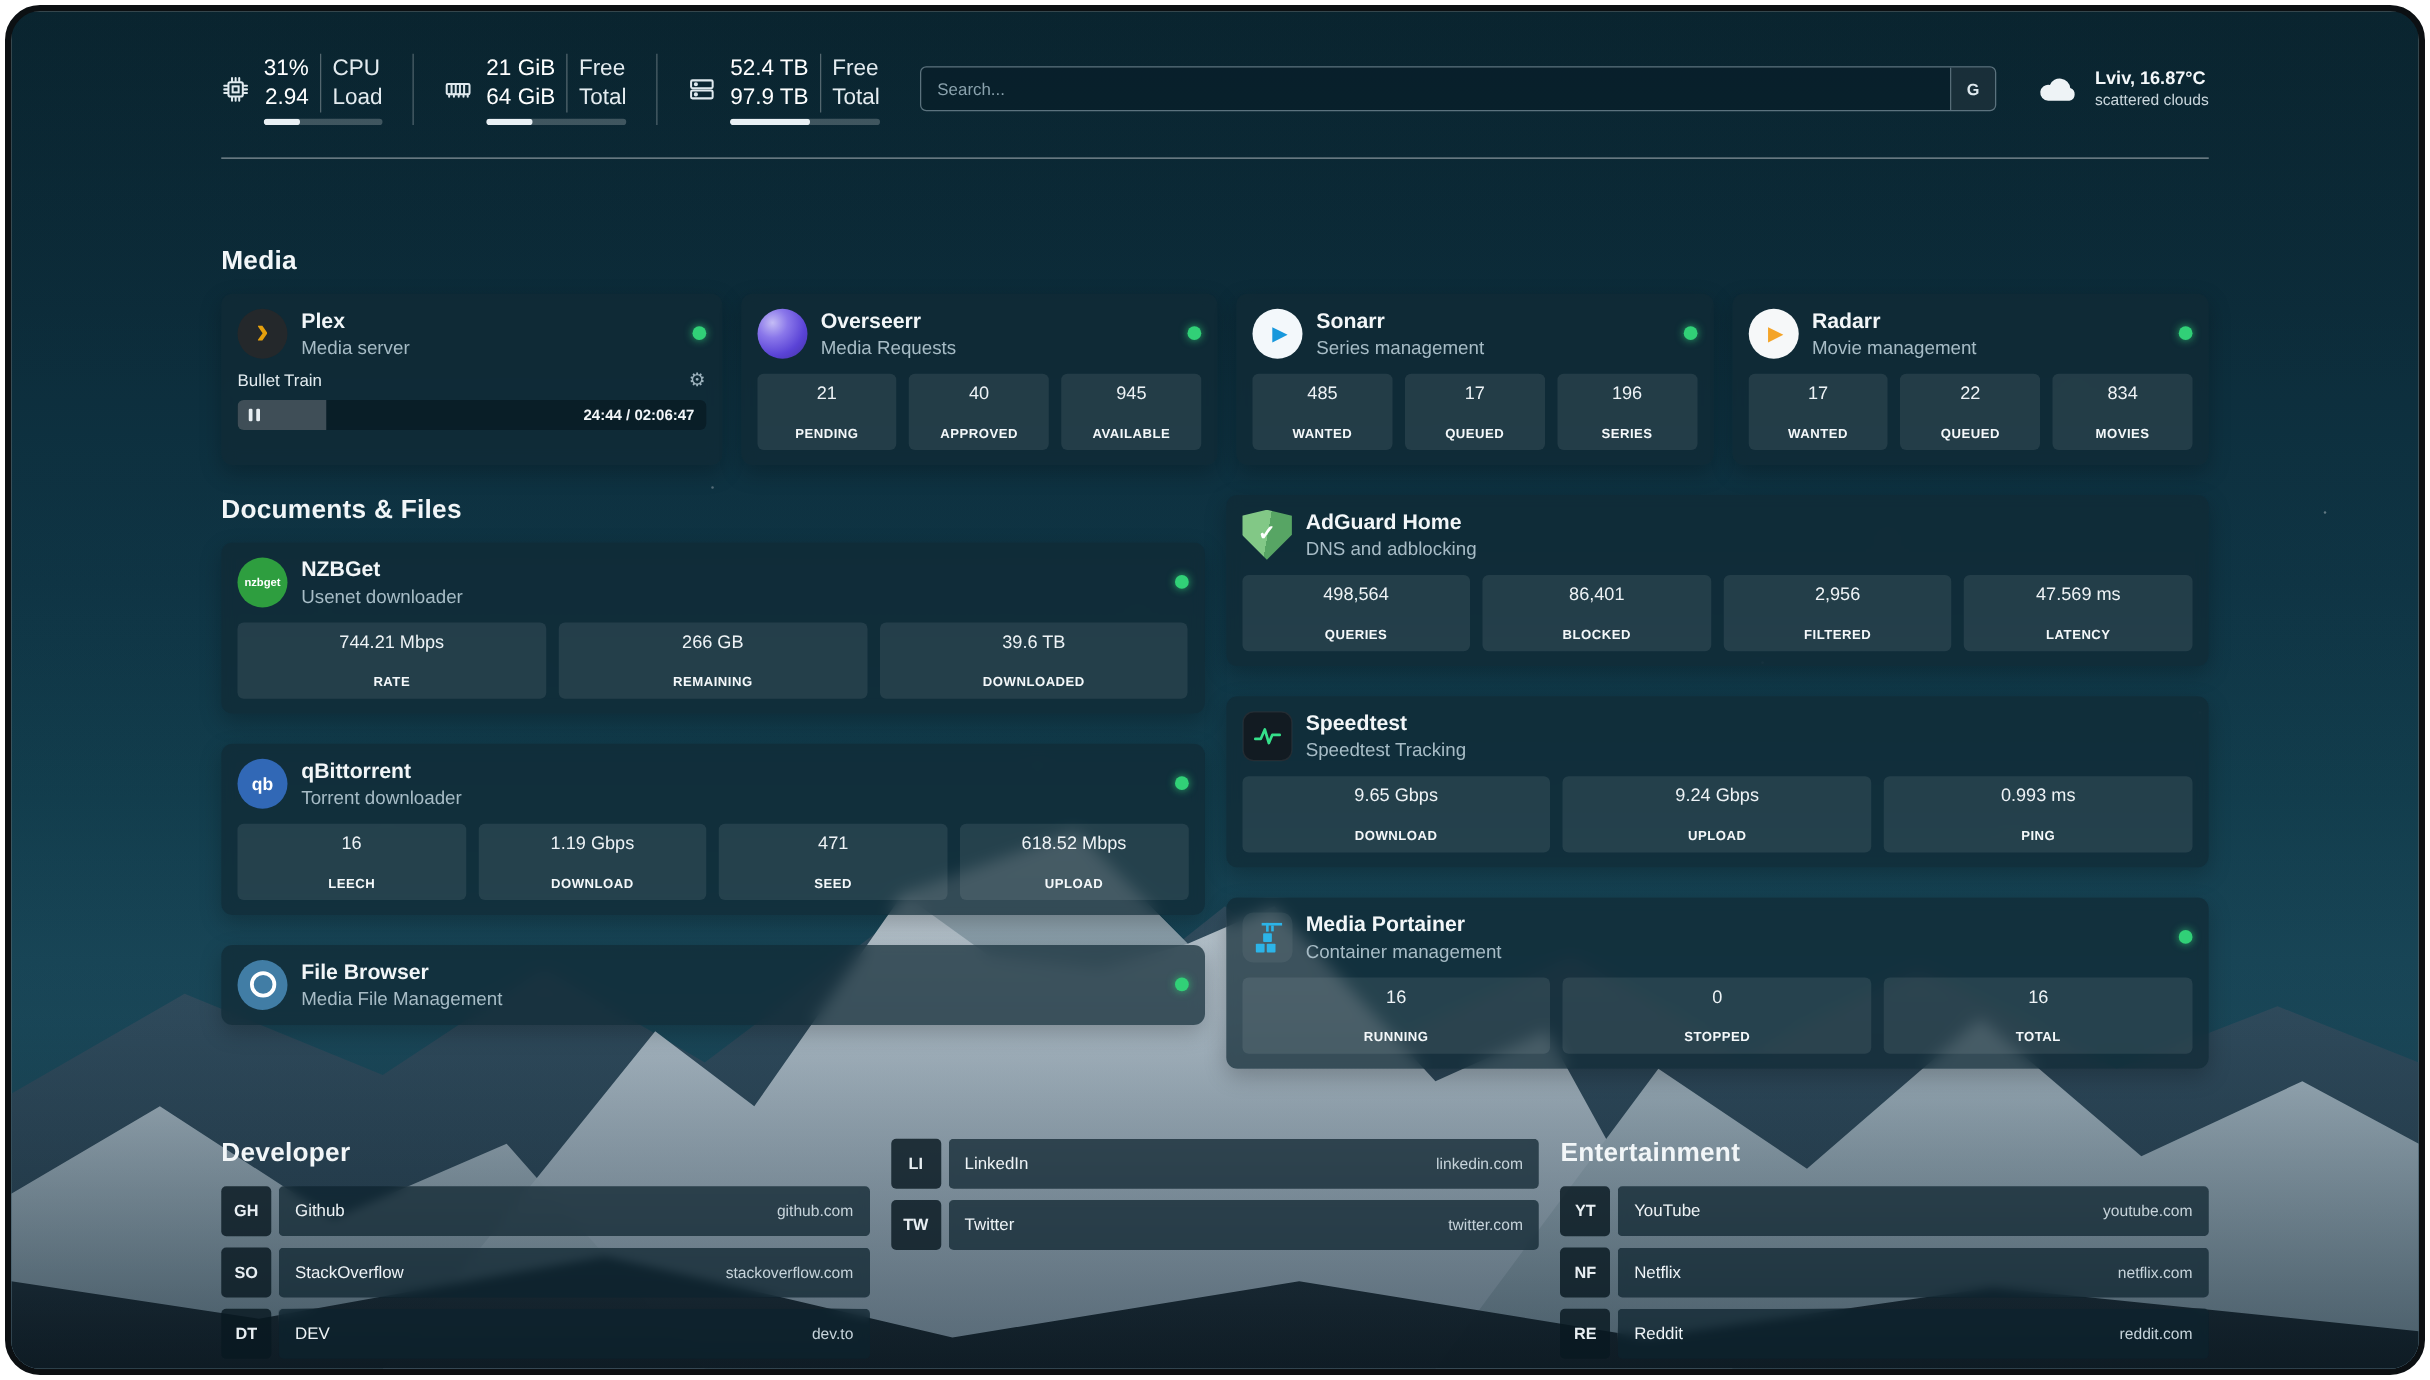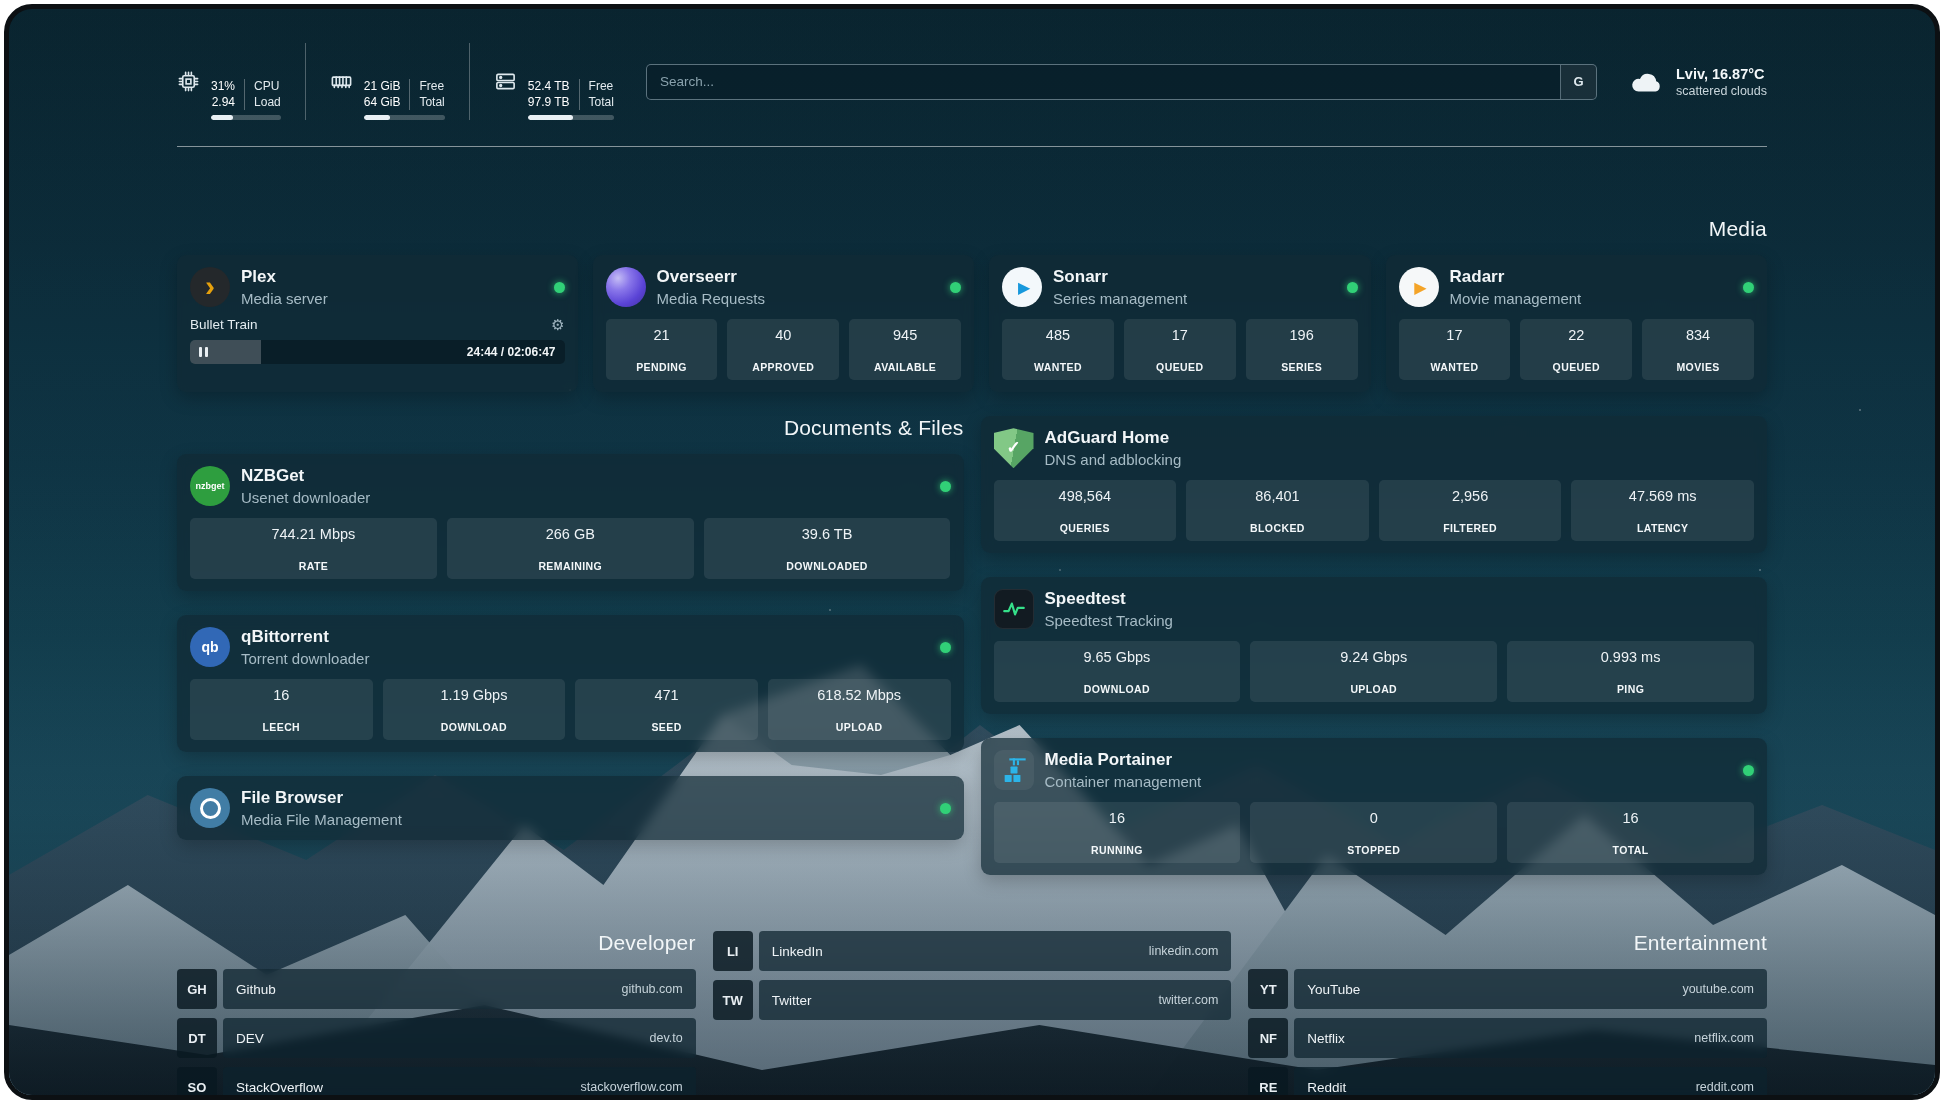--- a/index.html
+++ b/index.html
@@ -23,21 +23,21 @@
 
   .page { position:relative; z-index:3; padding:34px 168px 0; height:100%; }
 
   
   .topbar { display:flex; align-items:center; gap:24px; }
   .hw { display:flex; align-items:center; gap:11px; }
   .hw.sep { padding-right:24px; border-right:1px solid rgba(255,255,255,.28); }
   .hw-icon { width:23px; height:23px; color:#dfe9ee; flex:none; }
   .hw-icon svg { width:100%; height:100%; }
   .hw-body { display:flex; flex-direction:column; gap:5px; }
-  .hw-cols { display:flex; font-size:12px; line-height:1.3;margin-top:36px; }
+  .hw-cols { display:flex; font-size:18px; line-height:1.3; }
   .hw-vals { display:flex; flex-direction:column; align-items:flex-end; color:#ffffff; padding-right:9px; }
   .hw-labs { display:flex; flex-direction:column; color:#e3ebef; padding-left:9px; border-left:1px solid rgba(255,255,255,.3); }
   .hw-bar { height:5px; border-radius:3px; background:rgba(255,255,255,.22); overflow:hidden; }
   .hw-fill { display:block; height:100%; background:#e9f0f4; border-radius:3px; }
 
   .searchbox { flex:1; display:flex; align-items:stretch; height:36px; margin:0 8px;
     border:1px solid rgba(148,170,182,.6); border-radius:5px; background:rgba(8,28,38,.55); overflow:hidden; }
   .searchbox input { flex:1; background:transparent; border:0; outline:0; color:#e8eef2; font-size:13.5px; padding:0 13px; font-family:"Liberation Sans",sans-serif; }
   .searchbox input::placeholder { color:#8aa2ad; }
   .g-btn { width:36px; border-left:1px solid rgba(148,170,182,.5); background:rgba(255,255,255,.07);
@@ -45,21 +45,21 @@
 
   .weather { display:flex; align-items:center; gap:13px; }
   .weather-icon { width:34px; height:26px; color:#eef3f6; }
   .weather-icon svg { width:100%; height:100%; }
   .weather-loc { font-size:14.5px; font-weight:600; color:#f4f8fa; }
   .weather-cond { font-size:12.5px; color:#c9d6dc; margin-top:2px; }
 
   .divider { margin-top:26px; border-top:1px solid rgba(255,255,255,.5); }
 
   
-  .section-title { font-size:21px; font-weight:400; letter-spacing:.2px; color:#f2f6f8;text-align:right; }
+  .section-title { font-size:21px; font-weight:700; letter-spacing:.2px; color:#f2f6f8; }
   .media-section { margin-top:70px; }
   .media-grid { margin-top:14px; display:grid; grid-template-columns:1.05fr 1fr 1fr 1fr; gap:15px; }
 
   .card { background:rgba(17,42,53,.72); border-radius:9px; padding:12px 13px;
     box-shadow:0 6px 18px rgba(0,0,0,.22); backdrop-filter:blur(6px); }
   .card-head { display:flex; align-items:center; gap:11px; }
   .app-icon { width:40px; height:40px; flex:none; border-radius:50%; display:flex; align-items:center; justify-content:center; overflow:hidden; }
   .app-titles { min-width:0; }
   .app-name { font-size:17px; font-weight:600; color:#f2f6f8; white-space:nowrap; }
   .app-sub { font-size:15px; color:#a7bcc6; margin-top:3px; white-space:nowrap; }
@@ -533,33 +533,33 @@
       <div class="bm-col">
         <div class="section-title">Developer</div>
         <div class="bm-row">
           <span class="bm-abbr">GH</span>
           <span class="bm-strip">
             <span class="bm-name">Github</span>
             <span class="bm-url">github.com</span>
           </span>
         </div>
         <div class="bm-row">
+          <span class="bm-abbr">SO</span>
+          <span class="bm-strip">
+            <span class="bm-name">StackOverflow</span>
+            <span class="bm-url">stackoverflow.com</span>
+          </span>
+        </div>
+        <div class="bm-row">
           <span class="bm-abbr">DT</span>
           <span class="bm-strip">
             <span class="bm-name">DEV</span>
             <span class="bm-url">dev.to</span>
           </span>
         </div>
-        <div class="bm-row">
-          <span class="bm-abbr">SO</span>
-          <span class="bm-strip">
-            <span class="bm-name">StackOverflow</span>
-            <span class="bm-url">stackoverflow.com</span>
-          </span>
-        </div>
       </div>
 
       <div class="bm-col">
         <div class="bm-row">
           <span class="bm-abbr">LI</span>
           <span class="bm-strip">
             <span class="bm-name">LinkedIn</span>
             <span class="bm-url">linkedin.com</span>
           </span>
         </div>

